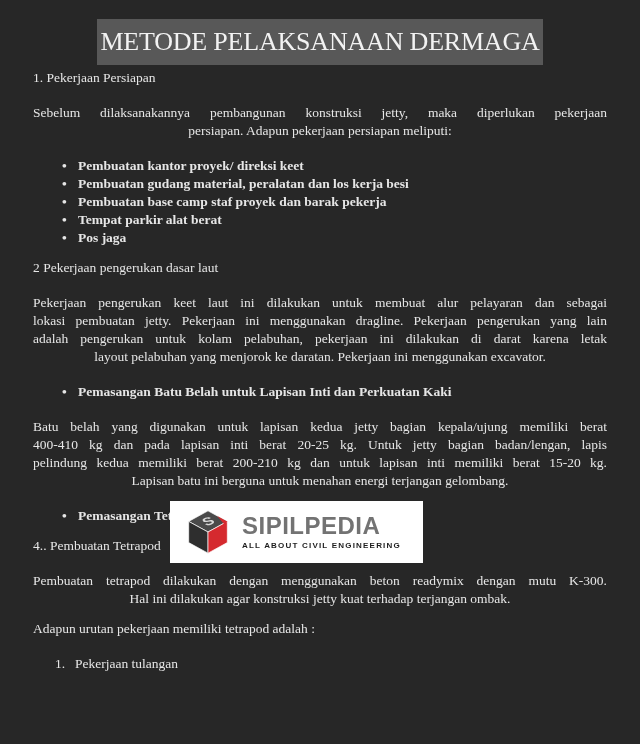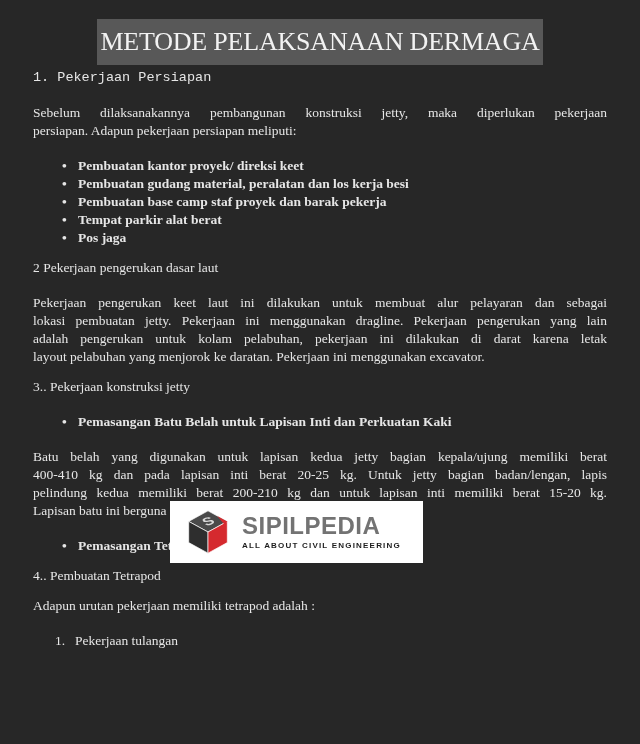--- a/index.html
+++ b/index.html
@@ -22,25 +22,25 @@
     color:#f2f2f2;
     letter-spacing:-0.2px;
     white-space:nowrap;
   }
   .content{
     padding:4px 33px 0 33px;
     font-size:13.5px;
     line-height:18px;
   }
   .content > *{margin:17px 0 0 0;}
-  .content > :first-child{margin-top:0;font-family:Liberation Mono, monospace;}
+  .content > :first-child{margin-top:0;}
   .h{margin-block:17px 0;margin-top:12px;}
   p{margin-block:17px 0;}
   .jline{text-align:justify;text-align-last:justify;font-family:Liberation Serif, serif;}
-  .line{text-align:left;}
+  .line{text-align:center;}
   .li{padding-left:29px;font-weight:bold;}
   .li .bullet{display:inline-block;width:16px;}
   .nli{padding-left:22px;}
   .nli .num{display:inline-block;width:20px;}
   .watermark{
     position:absolute;
     left:170px;top:501px;
     width:253px;height:62px;
     background:#ffffff;
     display:flex;align-items:center;
@@ -93,39 +93,42 @@
 
     <p class="h">2 Pekerjaan pengerukan dasar laut</p>
 
     <div>
       <div class="jline">Pekerjaan pengerukan keet laut ini dilakukan untuk membuat alur pelayaran dan sebagai</div>
       <div class="jline">lokasi pembuatan jetty. Pekerjaan ini menggunakan dragline. Pekerjaan pengerukan yang lain</div>
       <div class="jline">adalah pengerukan untuk kolam pelabuhan, pekerjaan ini dilakukan di darat karena letak</div>
       <div class="line">layout pelabuhan yang menjorok ke daratan. Pekerjaan ini menggunakan excavator.</div>
     </div>
 
-    <p class="h">3.. Pekerjaan konstruksi jetty</p>
 
     <div>
       <div class="li"><span class="bullet">•</span><span>Pemasangan Batu Belah untuk Lapisan Inti dan Perkuatan Kaki</span></div>
     </div>
 
     <div>
       <div class="jline">Batu belah yang digunakan untuk lapisan kedua jetty bagian kepala/ujung memiliki berat</div>
       <div class="jline">400-410 kg dan pada lapisan inti berat 20-25 kg. Untuk jetty bagian badan/lengan, lapis</div>
       <div class="jline">pelindung kedua memiliki berat 200-210 kg dan untuk lapisan inti memiliki berat 15-20 kg.</div>
       <div class="line">Lapisan batu ini berguna untuk menahan energi terjangan gelombang.</div>
     </div>
 
     <div>
       <div class="li"><span class="bullet">•</span><span>Pemasangan Tetrapod</span></div>
     </div>
 
     <p class="h">4.. Pembuatan Tetrapod</p>
 
+    <div>
+      <div class="jline">Pembuatan tetrapod dilakukan dengan menggunakan beton readymix dengan mutu K-300.</div>
+      <div class="line">Hal ini dilakukan agar konstruksi jetty kuat terhadap terjangan ombak.</div>
+    </div>
 
     <p class="h">Adapun urutan pekerjaan memiliki tetrapod adalah :</p>
 
     <div>
       <div class="nli"><span class="num">1.</span><span>Pekerjaan tulangan</span></div>
     </div>
 
   </main>
 
   <div class="watermark">

